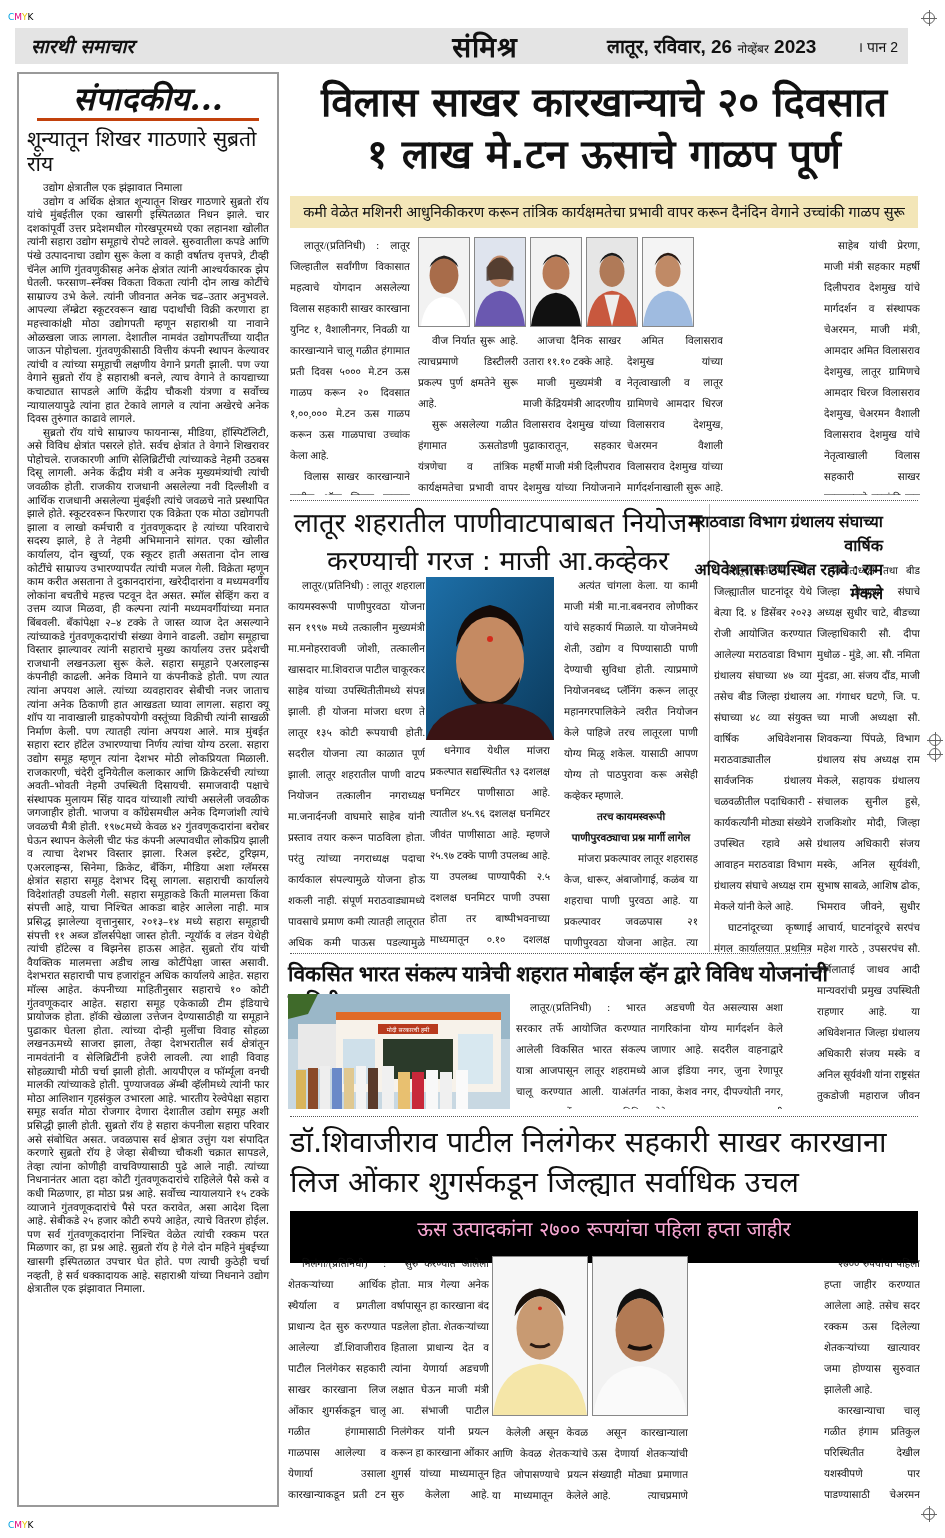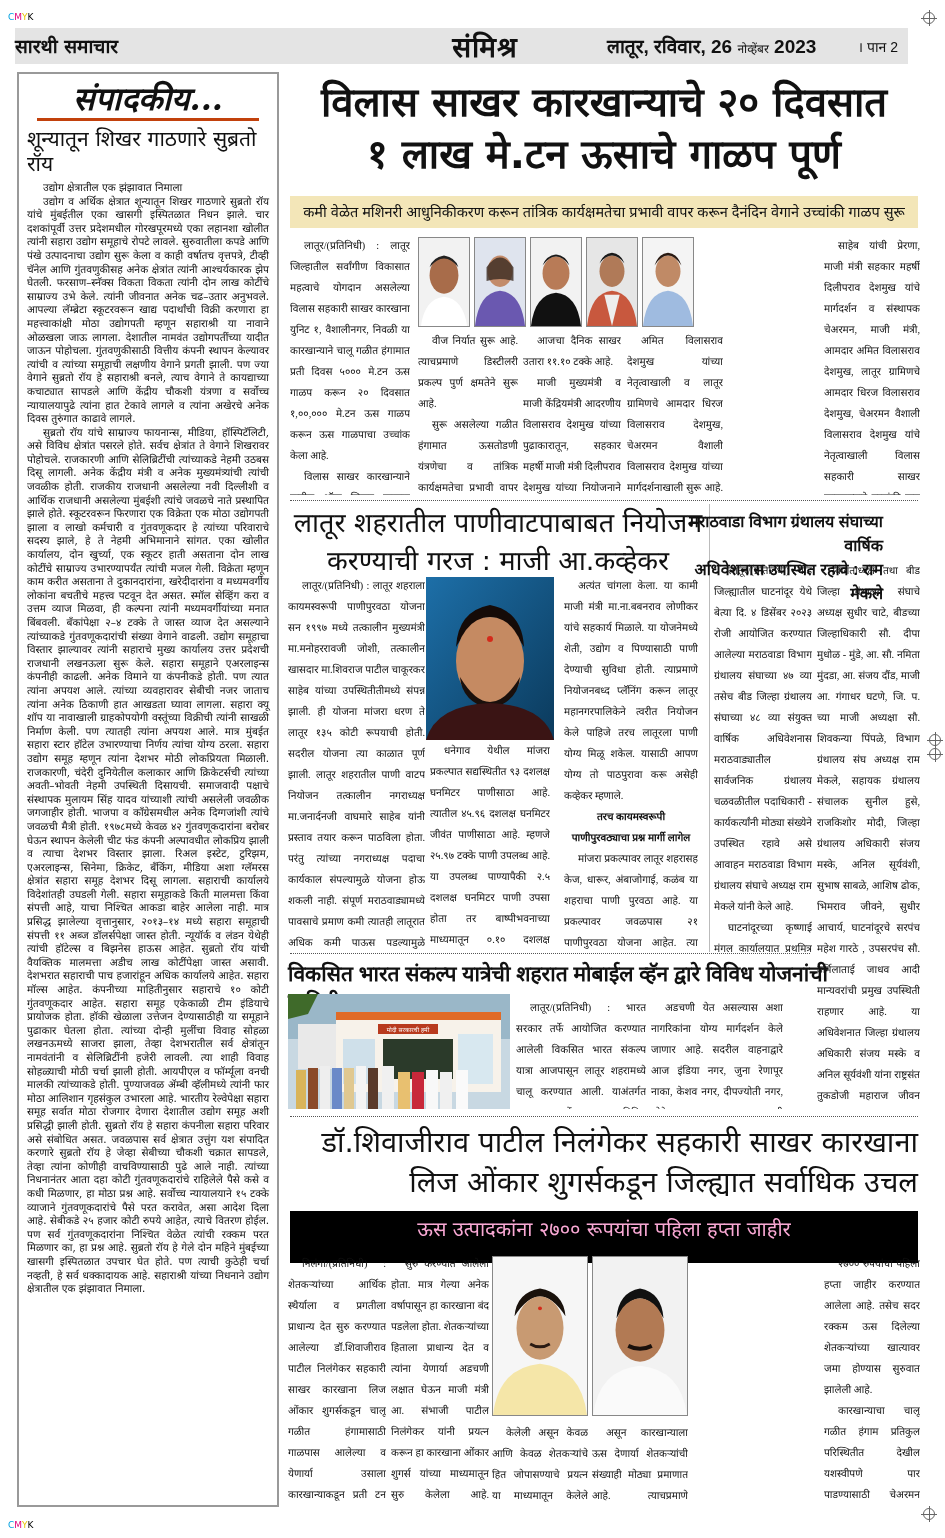--- a/index.html
+++ b/index.html
@@ -8,21 +8,21 @@
 
   .cmyk { position: absolute; top: 12px; left: 8px; font-size: 9px; letter-spacing: 0; }
   .cmyk .c { color: #00a0e0; } .cmyk .m { color: #e0007a; } .cmyk .y { color: #e6c200; } .cmyk .k { color: #000; }
   .cmyk-bottom { top: auto; bottom: 8px; }
   .reg { position: absolute; width: 12px; height: 12px; border: 1px solid #666; border-radius: 50%; }
   .reg::before, .reg::after { content: ""; position: absolute; background: #666; }
   .reg::before { left: 5px; top: -3px; width: 1px; height: 16px; }
   .reg::after { top: 5px; left: -3px; width: 16px; height: 1px; }
 
   .masthead { position: absolute; top: 28px; left: 15px; width: 893px; height: 36px; background: #e4e4e4; display: flex; align-items: center; }
-  .mh-left { font-family: "DejaVu Serif", serif; font-weight: bold; font-size: 19px; width: 380px; }
+  .mh-left { font-family: "DejaVu Serif", serif; font-weight: bold; font-size: 19px; padding-left: 16px; width: 380px; font-style: italic; }
   .mh-center { font-family: "DejaVu Serif", serif; font-weight: 900; font-size: 28px; width: 180px; text-align: center; letter-spacing: 1px; }
   .mh-right { font-family: "Liberation Sans", sans-serif; font-size: 19px; font-weight: bold; padding-left: 32px; flex: 1; }
   .mh-right .small { font-size: 12px; font-weight: normal; }
   .mh-page { font-family: "Liberation Sans", sans-serif; font-size: 14px; padding-right: 10px; }
 
   
   .editorial { position: absolute; top: 72px; left: 17px; width: 262px; height: 1435px; border: 2px solid #999; padding: 6px 8px; overflow: hidden; }
   .ed-head { font-family: "DejaVu Serif", serif; font-style: italic; font-weight: bold; font-size: 32px; text-align: center; border-bottom: 3px solid #c2410c; margin: 0 10px 6px; line-height: 38px; }
   .ed-title { font-family: "DejaVu Sans", sans-serif; font-size: 21px; line-height: 25px; margin-bottom: 4px; }
   .ed-body { font-family: "DejaVu Serif", serif; font-size: 10.4px; line-height: 13.6px; text-align: justify; }
@@ -37,21 +37,21 @@
   .col .center { text-align: center; text-indent: 0; font-weight: bold; }
 
   .photo { position: absolute; border: 1px solid #888; overflow: hidden; }
   .photo svg { width: 100%; height: 100%; display: block; }
 
   .dotted { position: absolute; left: 290px; width: 628px; border-top: 1px dotted #555; }
 
   .hl2 { position: absolute; left: 288px; width: 420px; text-align: center; font-family: "DejaVu Sans", sans-serif; font-size: 27px; line-height: 38px; }
   .hl3 { position: absolute; left: 678px; width: 205px; text-align: right; font-family: "Liberation Sans", sans-serif; font-weight: bold; font-size: 16px; line-height: 24px; }
   .hl4 { position: absolute; left: 288px; width: 560px; font-family: "Liberation Sans", sans-serif; font-weight: bold; font-size: 21px; line-height: 28px; }
-  .hl5 { position: absolute; left: 290px; width: 628px; text-align: right; font-family: "DejaVu Sans", sans-serif; font-size: 29px; line-height: 40px; }
+  .hl5 { position: absolute; left: 290px; width: 628px; text-align: left; font-family: "DejaVu Sans", sans-serif; font-size: 29px; line-height: 40px; }
   .black-strip { position: absolute; top: 1211px; left: 290px; width: 628px; height: 52px; background: #000; color: #f9a8d4; text-align: center; font-family: "DejaVu Sans", sans-serif; font-size: 20px; line-height: 36px; }
   .vline { position: absolute; border-left: 1px solid #bbb; }
 </style>
 </head>
 <body>
 
 <div class="cmyk"><span class="c">C</span><span class="m">M</span><span class="y">Y</span><span class="k">K</span></div>
 <div class="cmyk cmyk-bottom"><span class="c">C</span><span class="m">M</span><span class="y">Y</span><span class="k">K</span></div>
 <div class="reg" style="top:12px; right:10px;"></div>
 

